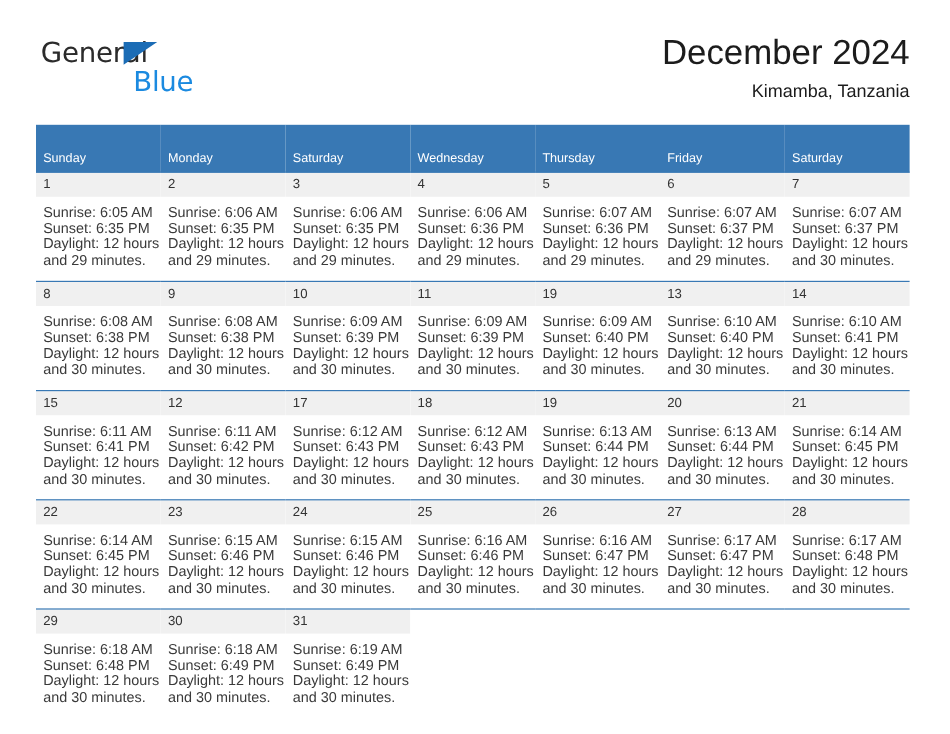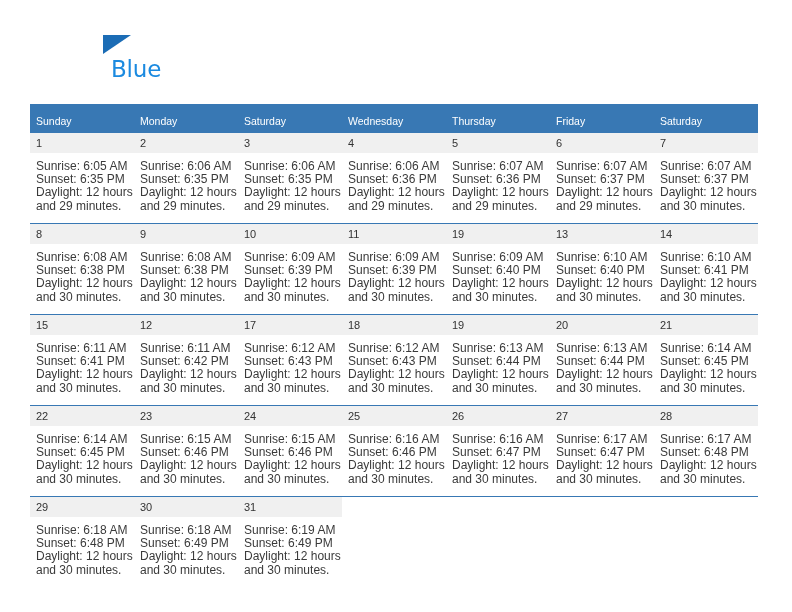--- a/index.html
+++ b/index.html
@@ -100,21 +100,21 @@
     width: 728px;
     border-collapse: collapse;
     table-layout: fixed;
   }
   .calendar th {
     background: #3878b4;
     color: #ffffff;
     font-size: 10.5px;
     font-weight: 400;
     text-align: left;
-    padding: 11px 0 5px 6px;
+    padding: 22px 0 5px 6px;
     height: 12px;
     border: none;
     font-family: "Liberation Sans", sans-serif;
   }
   .calendar td {
     width: 104px;
     vertical-align: top;
     padding: 0;
     border: none;
     border-top: 1px solid #3878b4;
@@ -144,25 +144,28 @@
   }
 </style>
 </head>
 <body>
 
 <div class="page">
 
   <div class="header">
 
     <div class="logo">
+      <span class="logo-general">General</span>
       <span class="logo-tri"></span>
       <span class="logo-blue">Blue</span>
     </div>
 
     <div class="title-block">
+      <div class="cal-title">December 2024</div>
+      <div class="cal-subtitle">Kimamba, Tanzania</div>
     </div>
 
   </div>
 
   <table class="calendar">
     <thead>
       <tr>
         <th>Sunday</th>
         <th>Monday</th>
         <th>Saturday</th>

